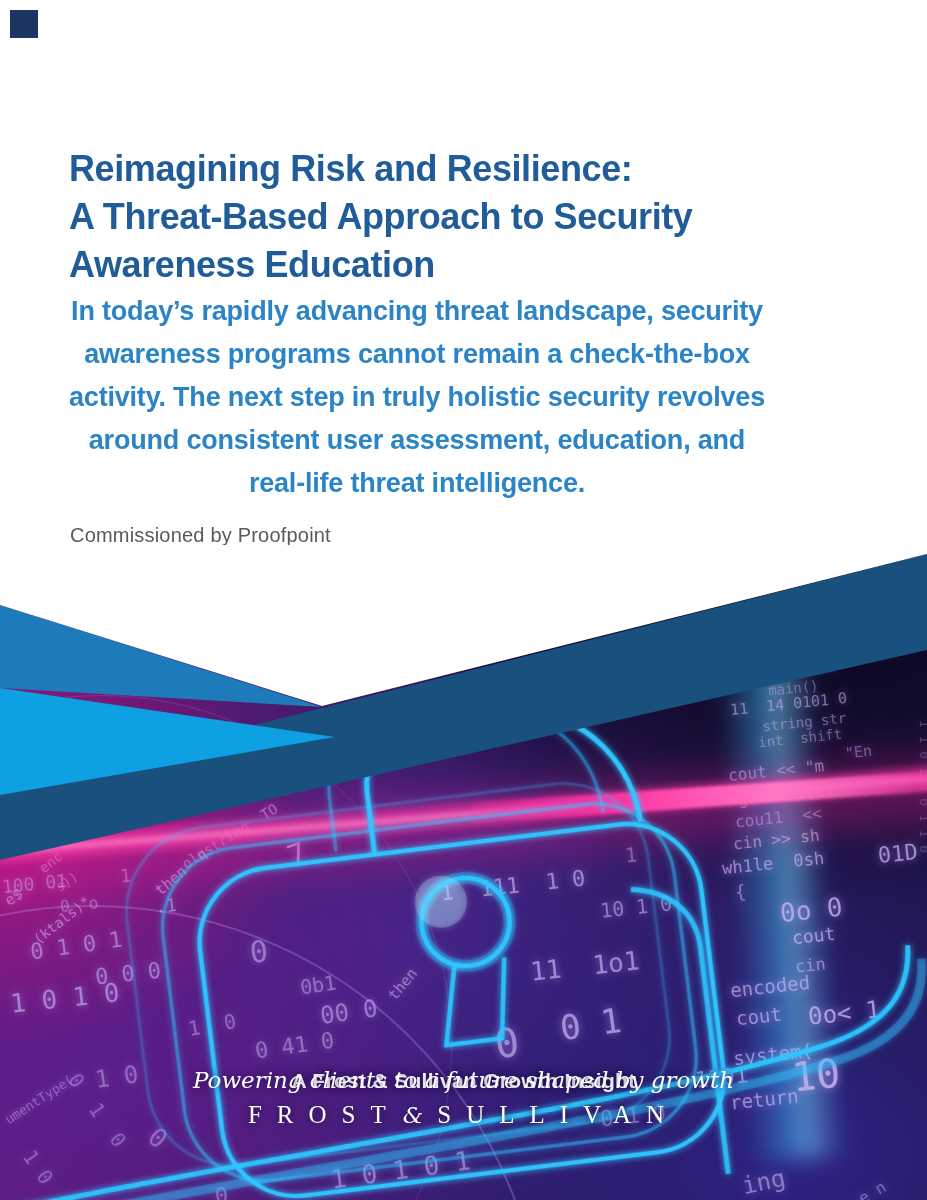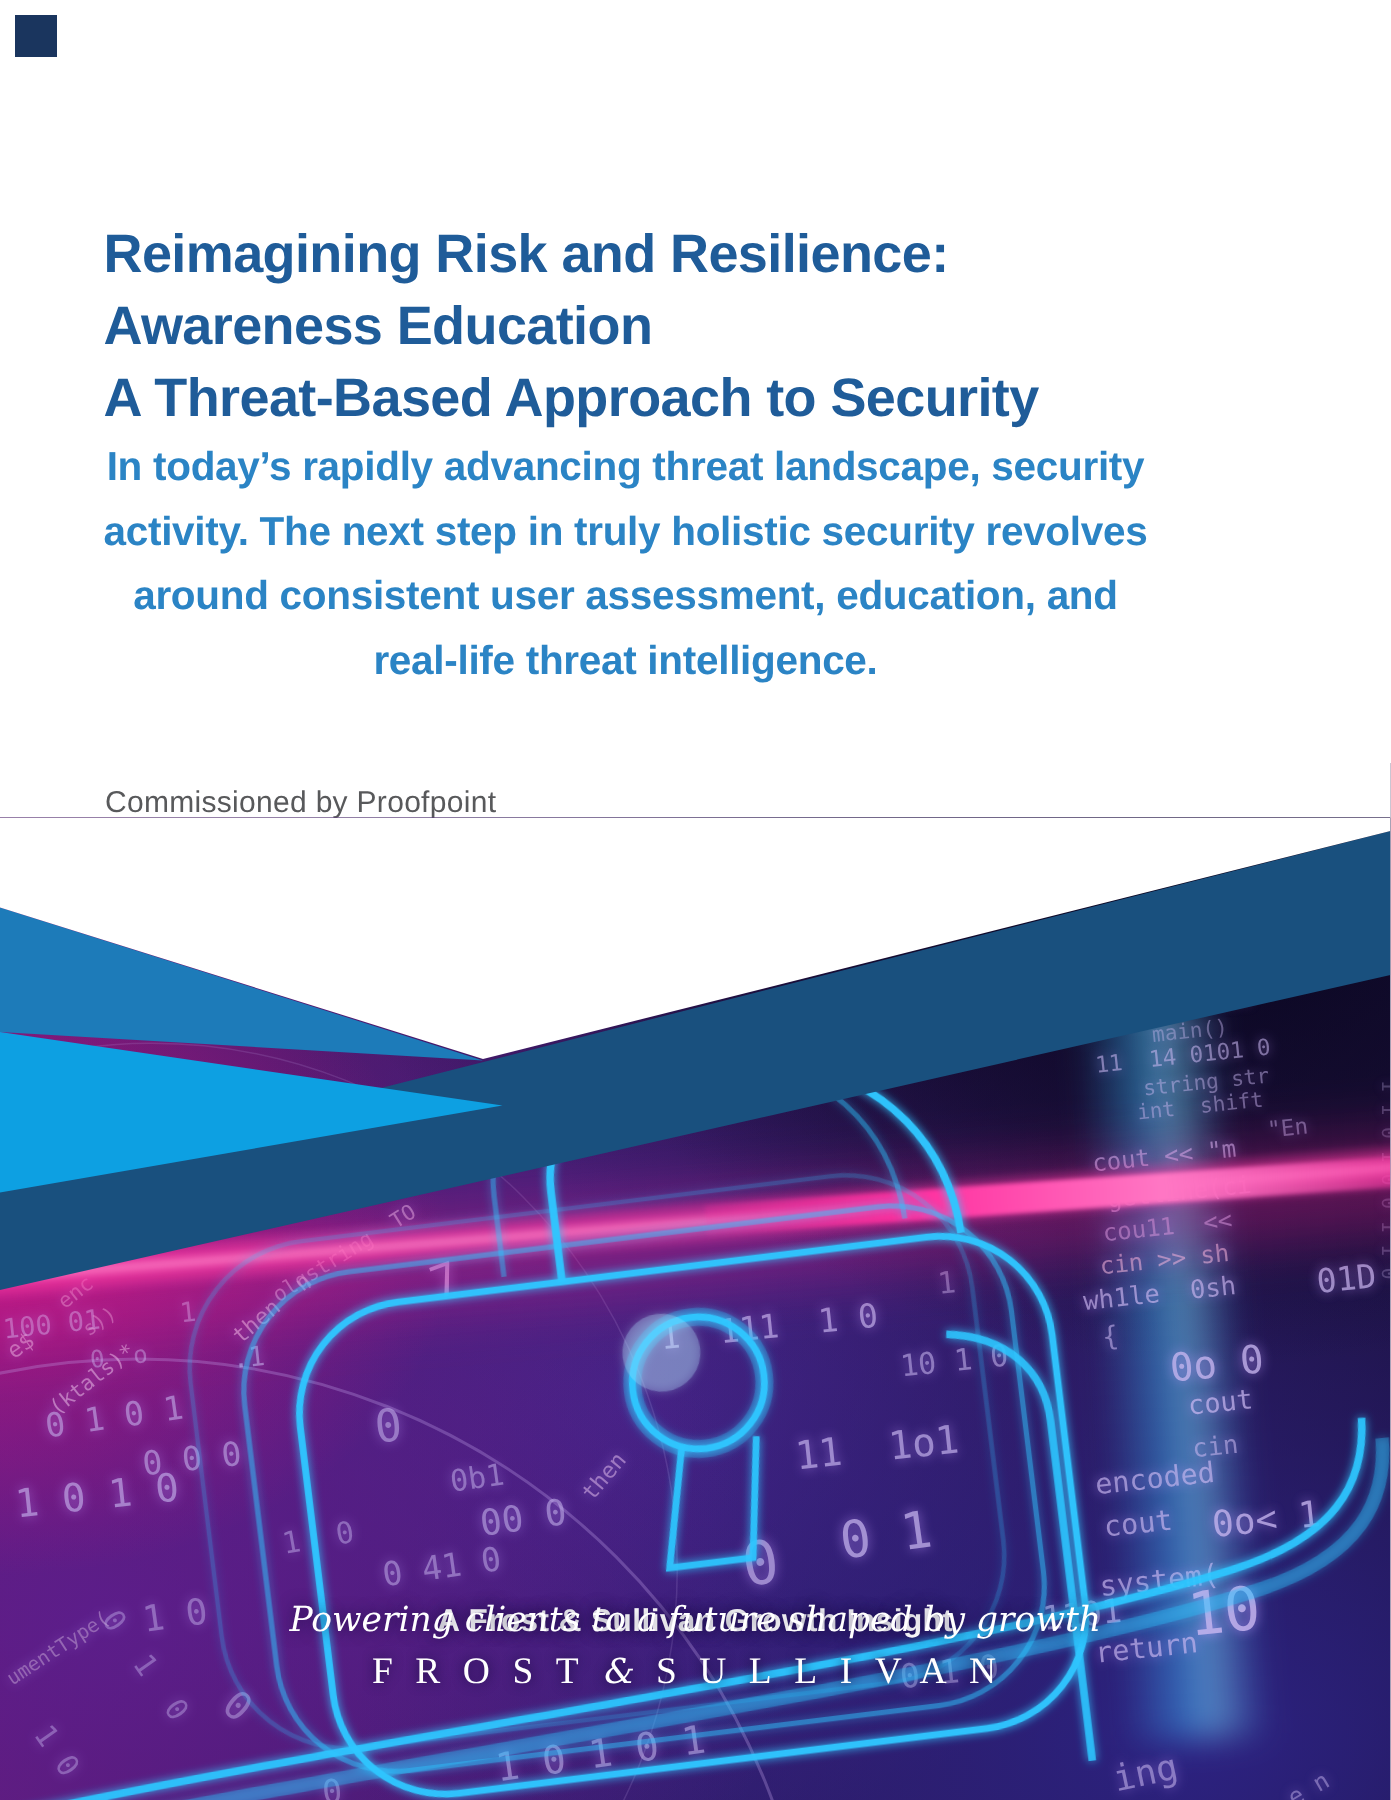--- a/index.html
+++ b/index.html
@@ -50,26 +50,27 @@
 </style>
 </head>
 <body>
 
 <div class="page">
 
   <div class="corner-mark"></div>
 
   <div class="title-block">
     <div class="title-line">Reimagining Risk and Resilience:</div>
+    <div class="title-line">A Threat-Based Approach to Security</div>
     <div class="title-line">Awareness Education</div>
-    <div class="title-line">A Threat-Based Approach to Security</div>
   </div>
 
   <div class="subtitle-block">
     <div class="subtitle-line">In today’s rapidly advancing threat landscape, security</div>
+    <div class="subtitle-line">awareness programs cannot remain a check-the-box</div>
     <div class="subtitle-line">activity. The next step in truly holistic security revolves</div>
     <div class="subtitle-line">around consistent user assessment, education, and</div>
     <div class="subtitle-line">real-life threat intelligence.</div>
   </div>
 
   <div class="commissioned">Commissioned by Proofpoint</div>
 
   <div class="hero">
     <div class="photo"></div>
     <div class="arc-circle"></div>

